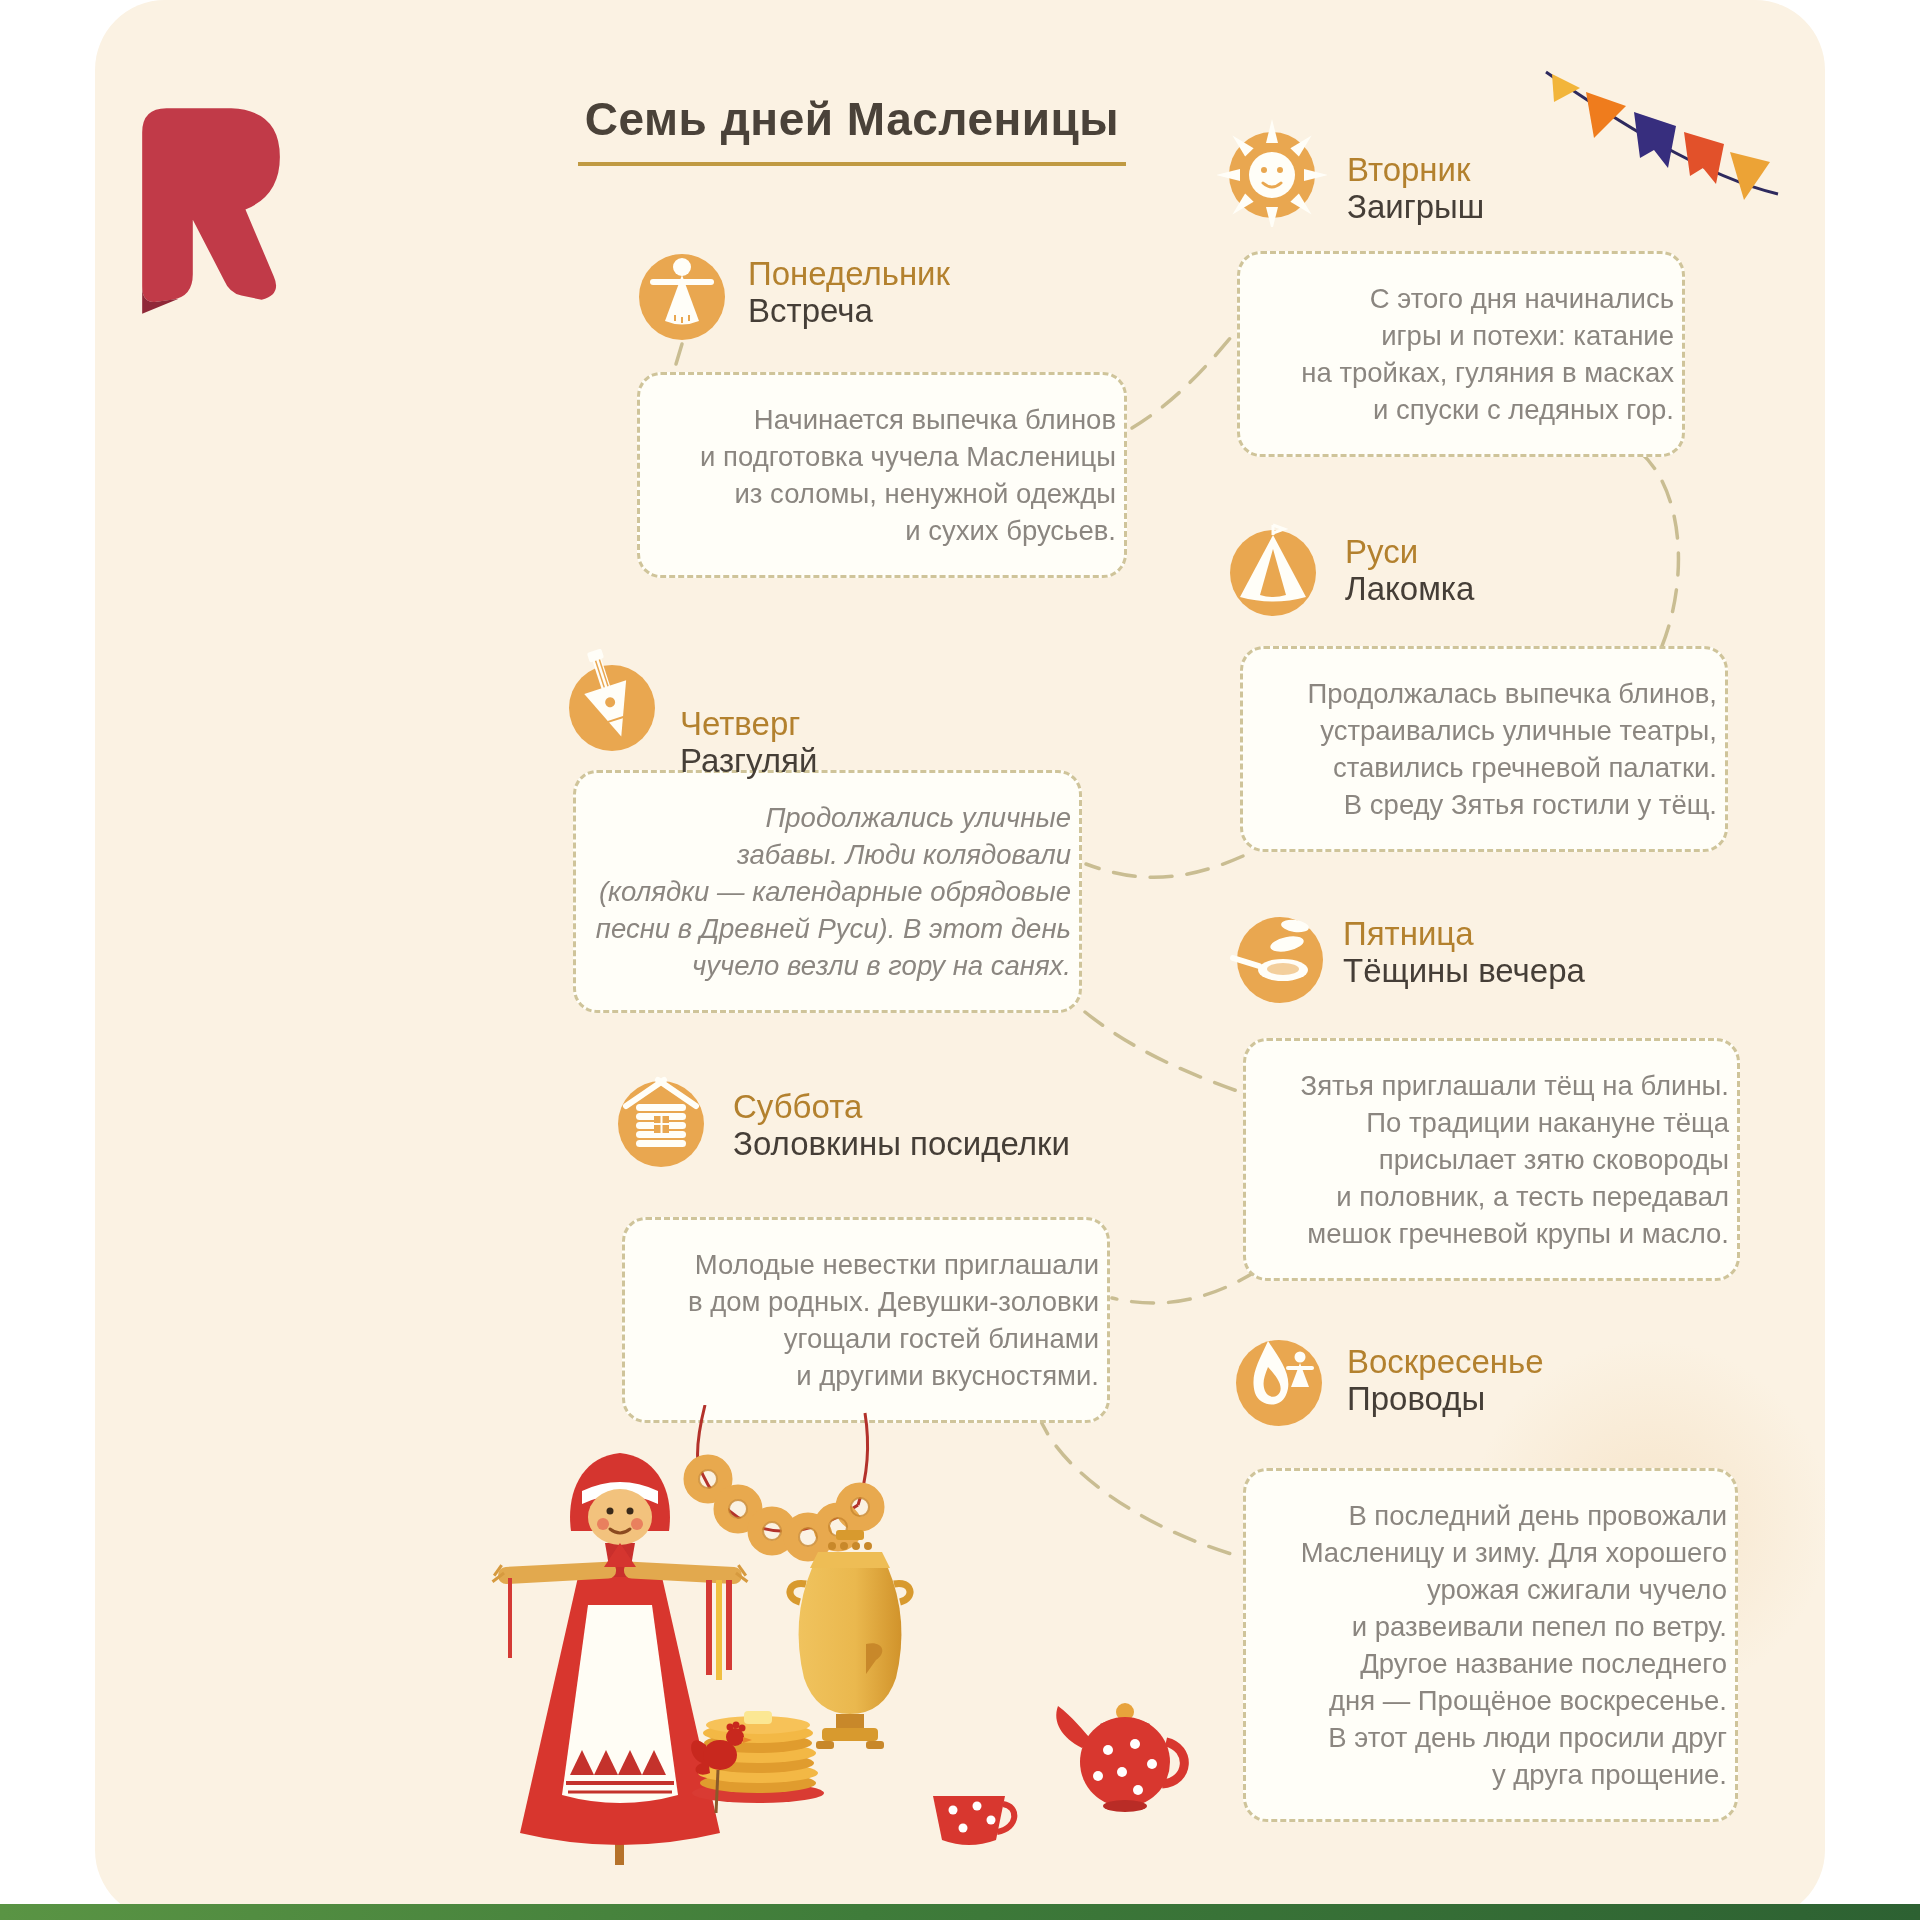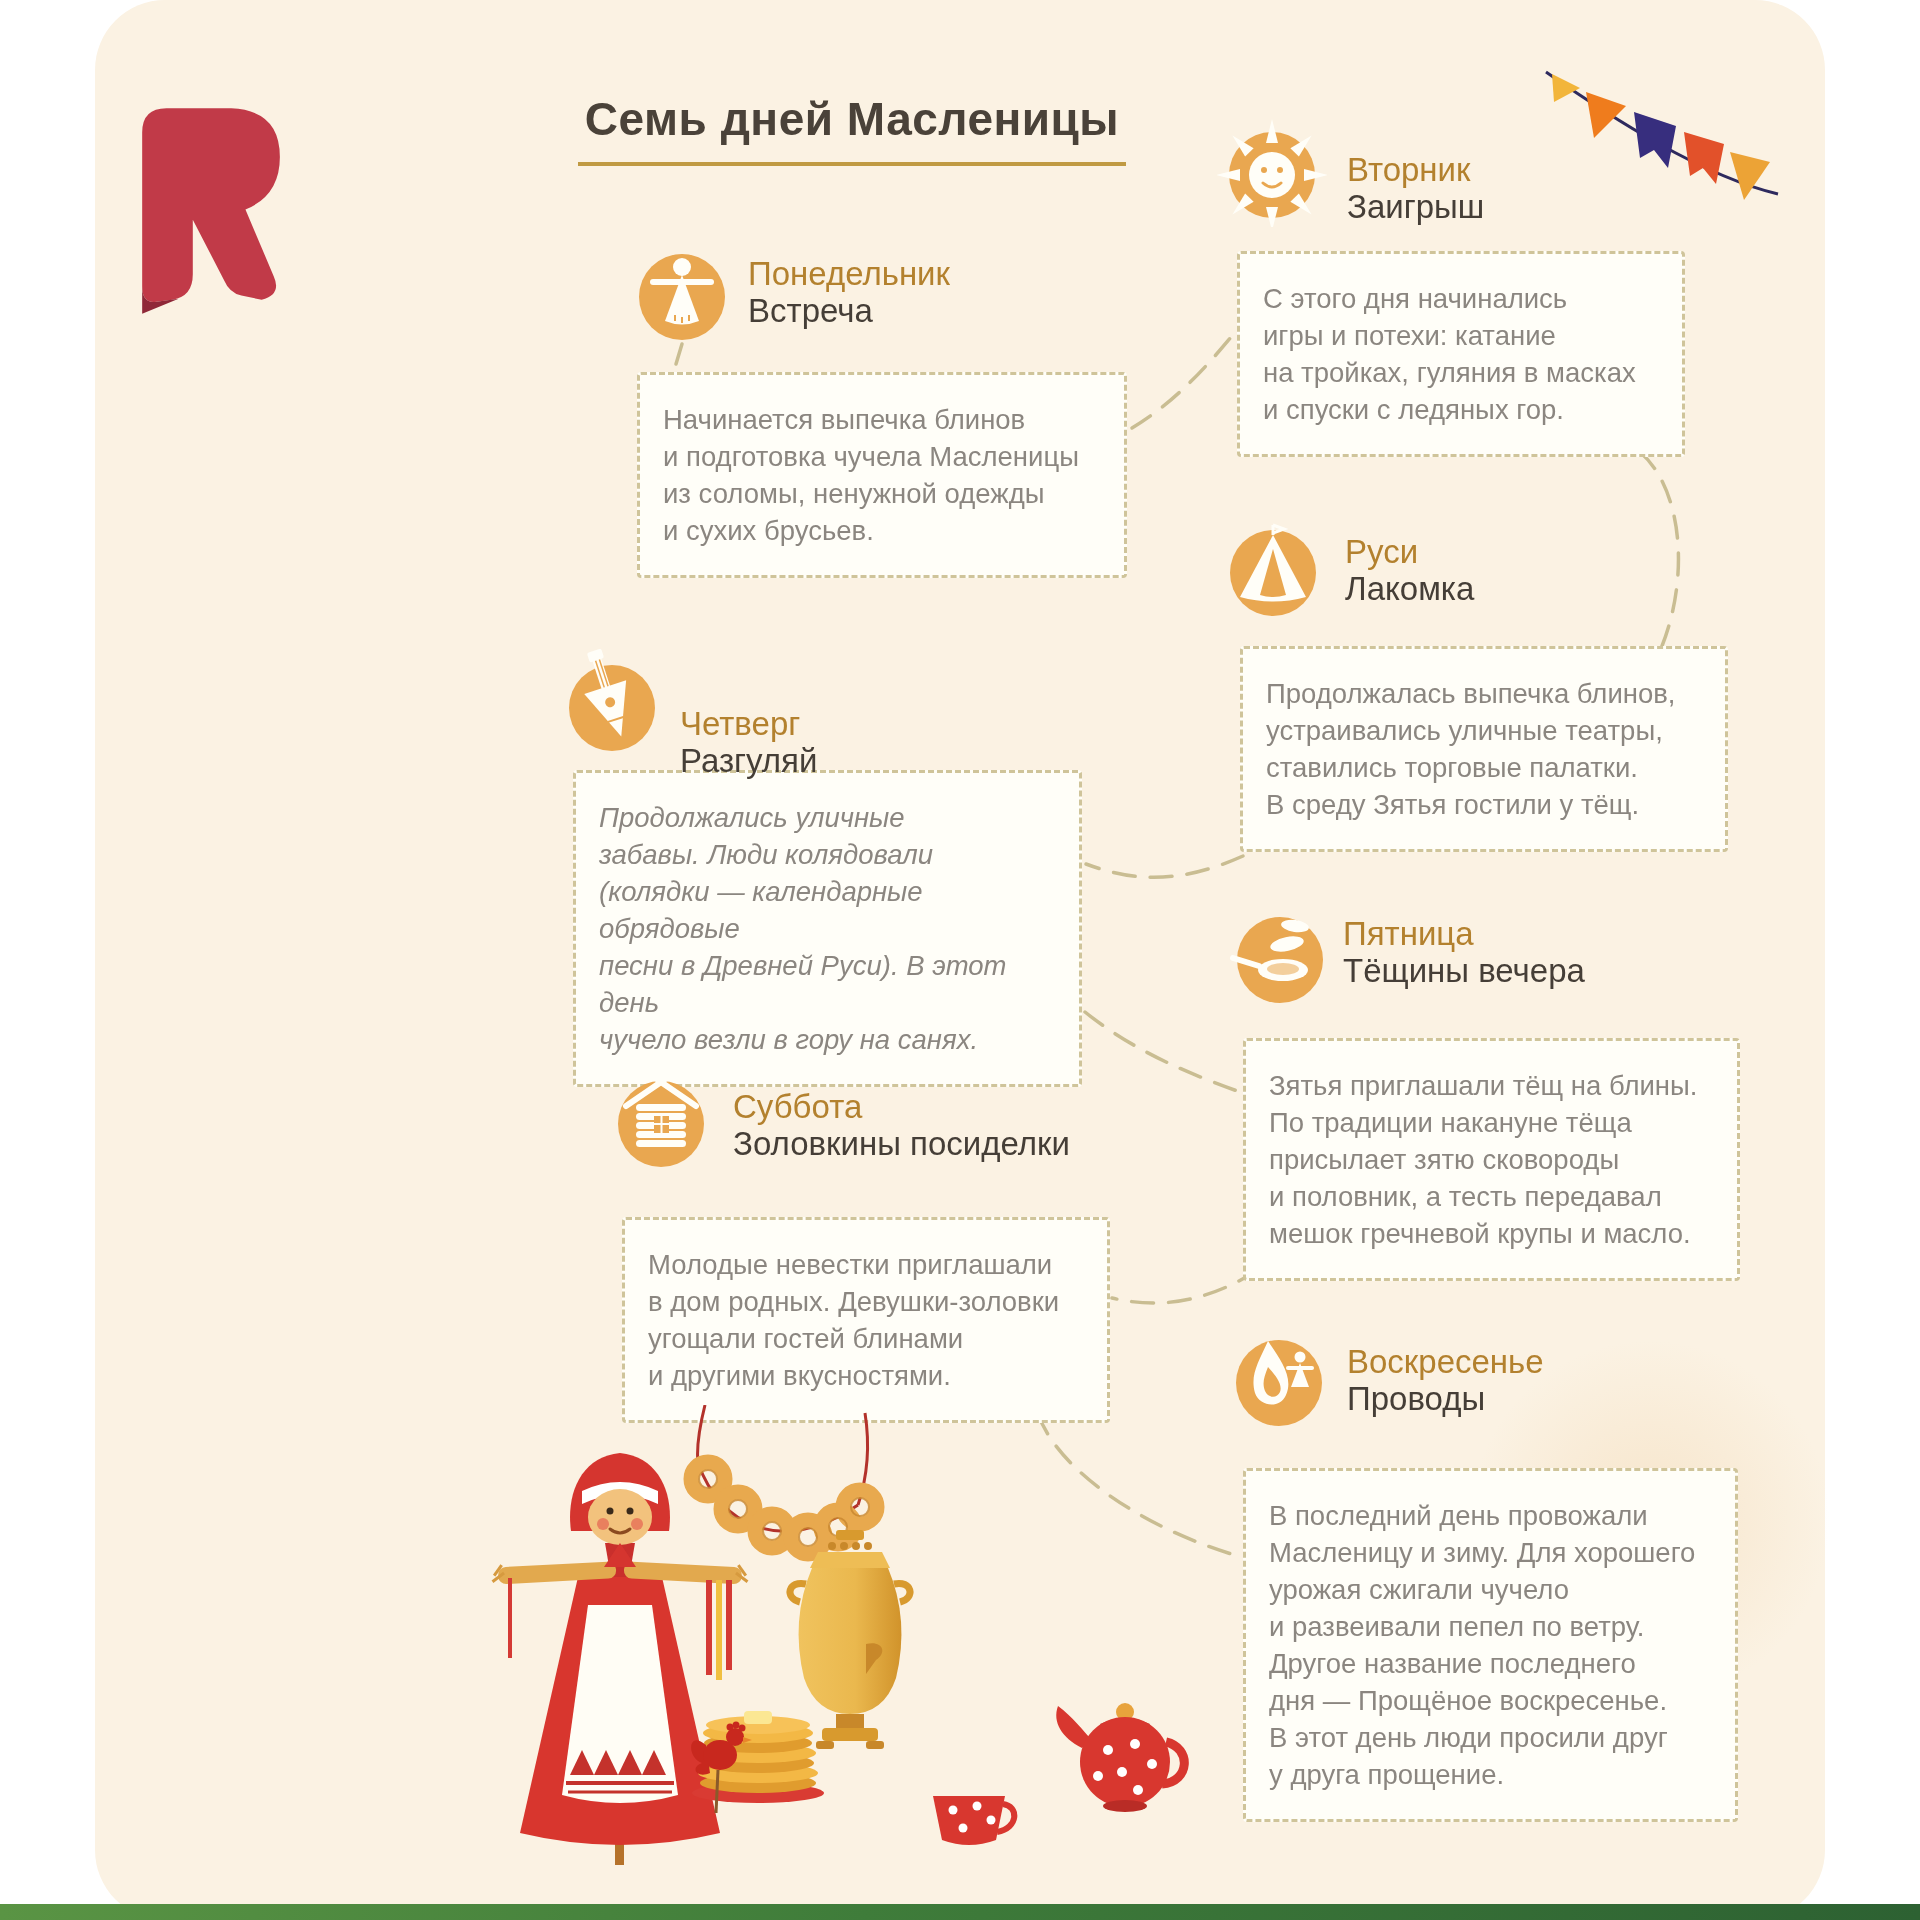--- a/index.html
+++ b/index.html
@@ -28,21 +28,21 @@
     font-size:46px;font-weight:600;color:#4a4239;letter-spacing:0.5px;margin:0;
   }
   
   .icon-badge{position:absolute;width:110px;height:120px;z-index:6;}
   .day-head{position:absolute;z-index:6;}
   .day-name{font-size:33px;color:#b3812e;line-height:37px;}
   .day-sub{font-size:33px;color:#453e37;line-height:37px;}
   
   .card{
     position:absolute;background:#fffef8;border:3px dashed #cfc49a;
-    border-radius:4px;padding:26px 23px;box-sizing:border-box;z-index:5;
+    border-radius:24px;padding:26px 8px;box-sizing:border-box;z-index:5;text-align:right;
   }
   .card-text{
     margin:0;font-size:27.5px;line-height:37px;color:#8b8680;white-space:pre-line;
   }
   .connectors{position:absolute;left:0;top:0;z-index:3;pointer-events:none;}
   .illus{position:absolute;z-index:8;}
   .watermark{
     position:absolute;left:1470px;top:1340px;width:360px;height:360px;z-index:2;
     background:radial-gradient(closest-side,rgba(235,195,140,0.28),rgba(235,195,140,0));
   }
@@ -149,21 +149,21 @@
       <path d="M55,44 L68,90 Q55,94 42,90 Z" fill="#e9a750"></path>
     </svg>
   </div>
   <div class="day-head" style="left:1345px;top:533px;">
     <div class="day-name">Руси</div>
     <div class="day-sub">Лакомка</div>
   </div>
   <div class="card" style="left:1240px;top:646px;width:488px;">
     <p class="card-text">Продолжалась выпечка блинов,
 устраивались уличные театры,
-ставились торговые палатки.
+ставились гречневой палатки.
 В среду Зятья гостили у тёщ.</p>
   </div>
 
   <div class="icon-badge" style="left:557px;top:640px;">
     <svg width="110" height="120" viewBox="0 0 110 120">
       <circle cx="55" cy="68" r="43" fill="#e9a750"></circle>
       <g transform="rotate(-18 55 68)">
         <rect x="48" y="8" width="15" height="10" rx="2" fill="#fffef8"></rect>
         <rect x="51" y="14" width="9" height="34" fill="#fffef8"></rect>
         <path d="M33,46 L77,46 L55,98 Z" fill="#fffef8"></path>

